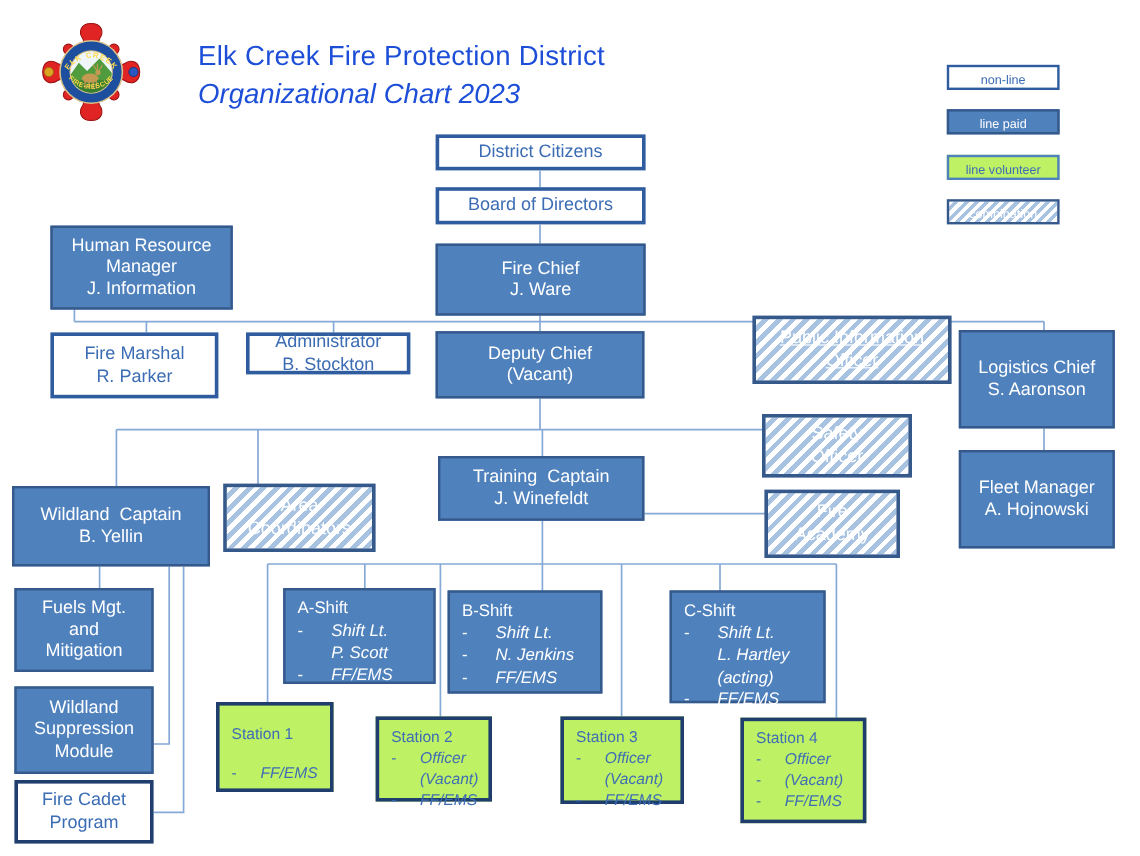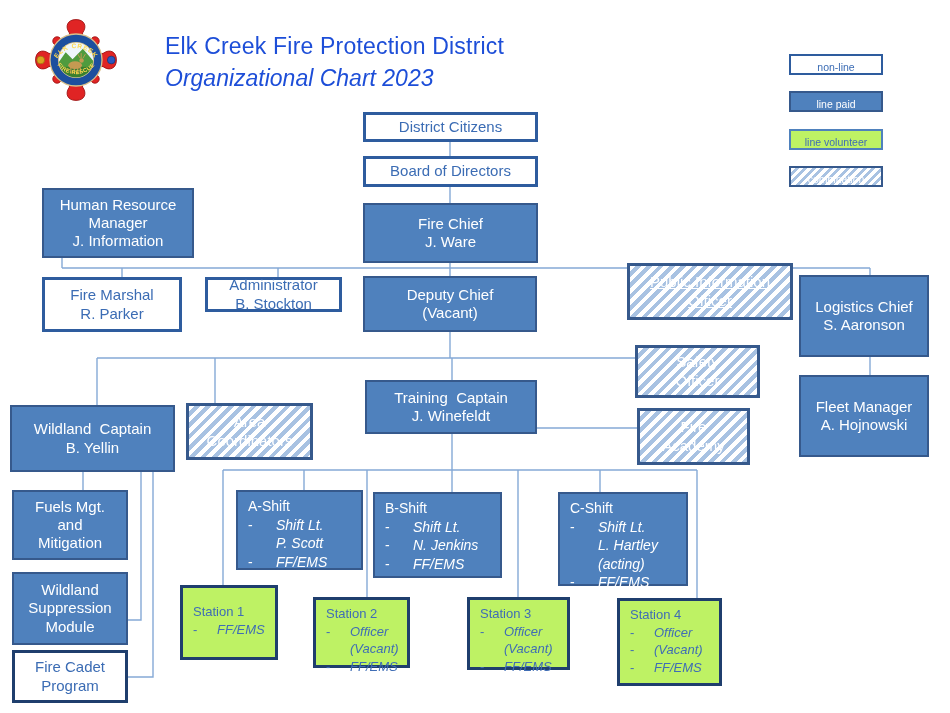--- a/index.html
+++ b/index.html
@@ -265,21 +265,21 @@
     <div class="row">
         <span class="dash"></span>
         <span class="item">(acting)</span>
       </div>
     <div class="row">
         <span class="dash">-</span>
         <span class="item">FF/EMS</span>
       </div>
   </div>
 
-  <div class="box light listbox stn" style="left:180px;top:585px;width:98px;height:75px;padding-top:15px;">
+  <div class="box light listbox stn" style="left:180px;top:585px;width:98px;height:75px;padding-top:15px;justify-content:space-between;">
     <div class="lb-title">Station 1</div>
     <div class="row">
         <span class="dash">-</span>
         <span class="item">FF/EMS</span>
       </div>
   </div>
   <div class="box light listbox stn" style="left:313px;top:597px;width:97px;height:71px;">
     <div class="lb-title">Station 2</div>
     <div class="row">
         <span class="dash">-</span>

